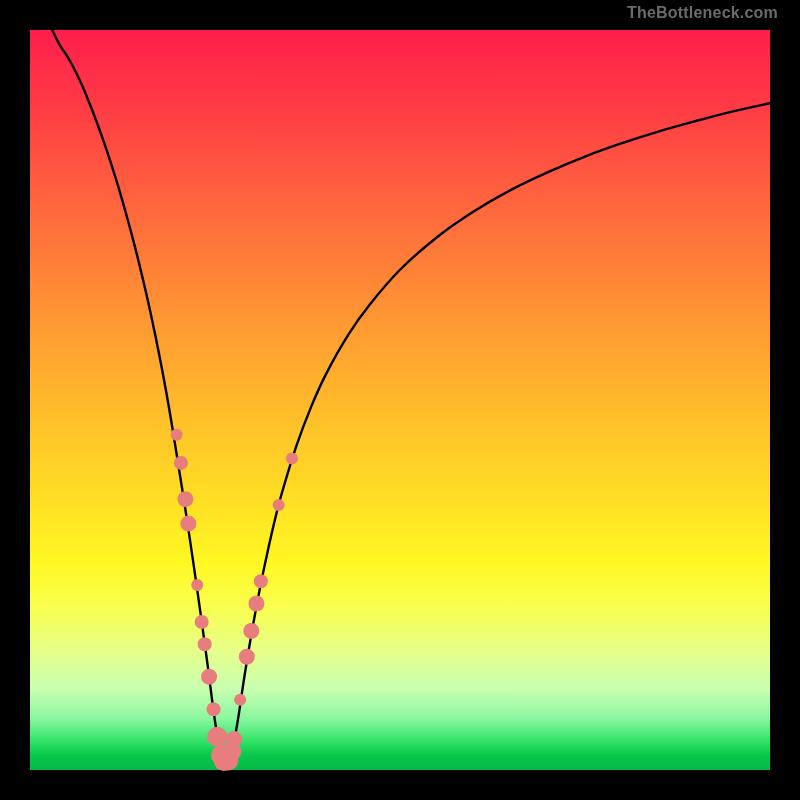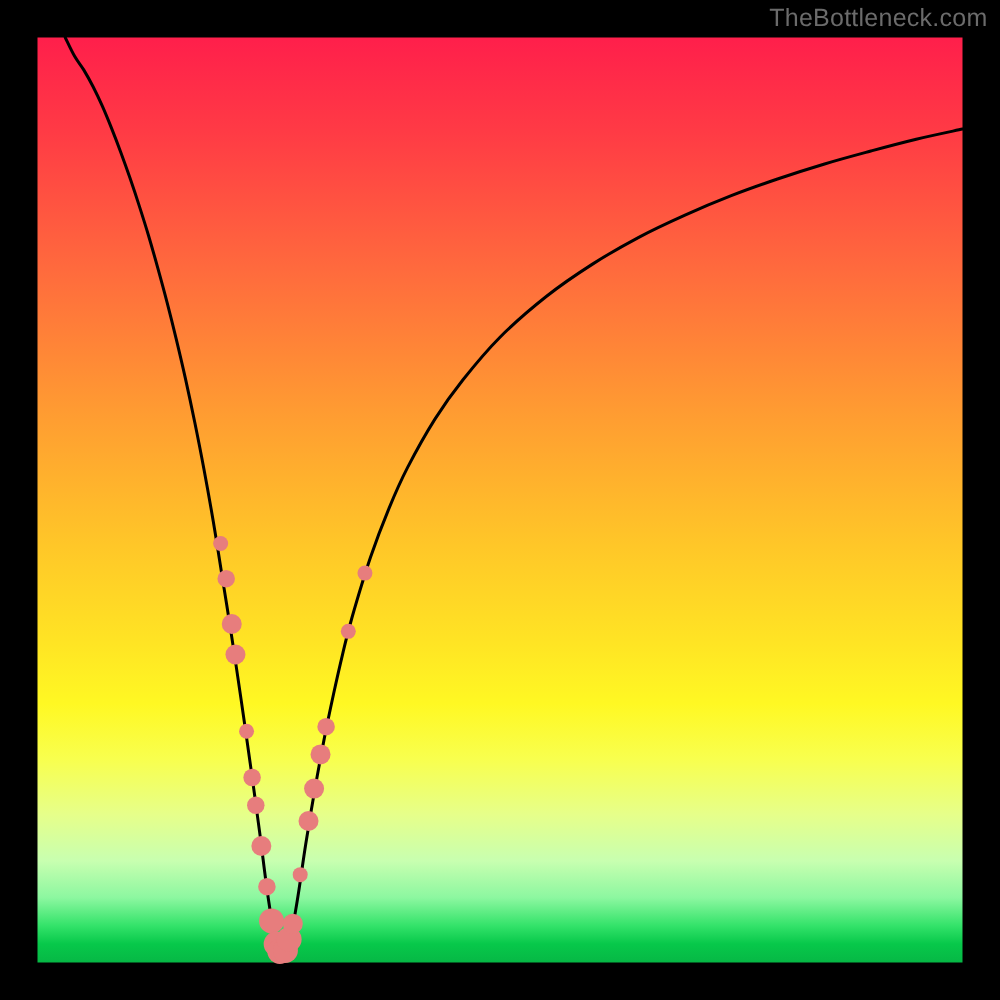--- a/index.html
+++ b/index.html
@@ -38,24 +38,24 @@
       #c8ffb0 89%,
       #8cf7a0 93%,
       #34e36a 96%,
       #07c84a 98%,
       #06b845 100%
     );
   }
   .watermark {
     position: absolute;
     top: 4px;
-    right: 10px;
+    right: 22px;
     color: #6b6b6b;
-    font-size: 20px;
-    font-weight: 400;
+    font-size: 16px;
+    font-weight: 700;
     letter-spacing: 0.2px;
     user-select: none;
   }
   svg.curve {
     position: absolute;
     left: 0;
     top: 0;
     width: 740px;
     height: 740px;
     overflow: visible;

